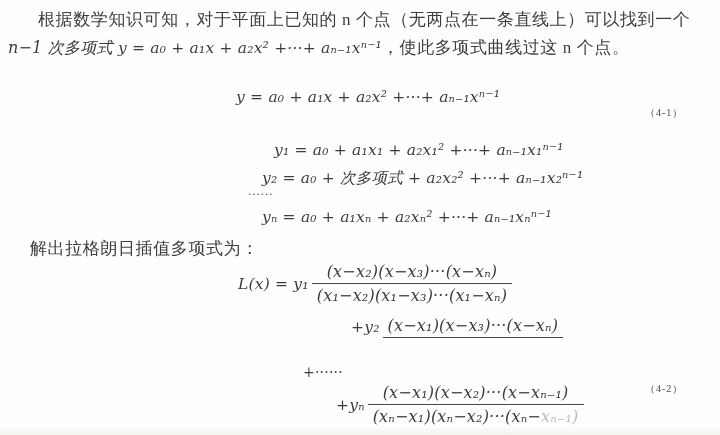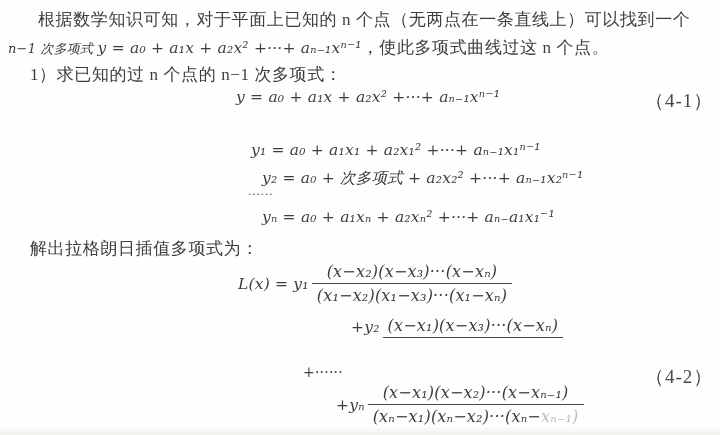--- a/index.html
+++ b/index.html
@@ -8,22 +8,22 @@
     background:#fefefe; color:#3d3d3d;
     font-family:"Liberation Serif", serif;
   }
   .abs { position:absolute; white-space:nowrap; }
   .cn { font-size:17px; letter-spacing:0.6px; }
   .math {
     font-family:"DejaVu Serif", "Liberation Serif", serif;
     font-style:italic; font-size:15.5px; letter-spacing:0.2px;
   }
   .eq-label {
-    font-size:19px; letter-spacing:1px; color:#474747;
-    font-family:"Liberation Serif", serif; font-style:normal;
+    font-size:10px; letter-spacing:1px; color:#474747;
+    font-family:"Liberation Serif", serif; font-style:normal;margin-top:18px;
   }
   .term { display:flex; align-items:center; }
   .term .lead { margin-right:3px;text-align:center; }
   .frac { display:inline-block; text-align:center; vertical-align:middle; }
   .frac .num { display:block; padding:0 5px 2px; border-bottom:1.2px solid #4a4a4a; }
   .frac .den { display:block; padding:2px 5px 0; }
   .frac-small { font-size:16px; }
   .faded { opacity:0.35; filter:blur(0.7px); }
   .scan-fade {
     position:absolute; left:0; bottom:0; width:720px; height:9px;
@@ -32,33 +32,32 @@
   }
 </style>
 </head>
 <body>
 
 <div class="page">
 
   <div class="abs cn" style="left:38px; top:8px;">根据数学知识可知，对于平面上已知的 n 个点（无两点在一条直线上）可以找到一个</div>
 
   <div class="abs" style="left:8px; top:36px;">
-    <span class="cn math" style="font-size:13px;">n−1 次多项式 </span><span class="math">y = a₀ + a₁x + a₂x² +···+ aₙ₋₁xⁿ⁻¹</span><span class="cn">，使此多项式曲线过这 n 个点。</span>
+    <span class="cn math" style="font-size:16px;">n−1 次多项式 </span><span class="math">y = a₀ + a₁x + a₂x² +···+ aₙ₋₁xⁿ⁻¹</span><span class="cn">，使此多项式曲线过这 n 个点。</span>
   </div>
 
-  <div class="abs cn" style="left:30px; top:63px;">1）求已知的过 n 个点的 n−1 次多项式：</div>
 
   <div class="abs math" style="left:236px; top:88px;">y = a₀ + a₁x + a₂x² +···+ aₙ₋₁xⁿ⁻¹</div>
   <div class="abs eq-label" style="left:645px; top:88px;">（4-1）</div>
 
 
-  <div class="abs math" style="left:251px; top:141px;">y₁ = a₀ + a₁x₁ + a₂x₁² +···+ aₙ₋₁x₁ⁿ⁻¹</div>
+  <div class="abs math" style="left:274px; top:141px;">y₁ = a₀ + a₁x₁ + a₂x₁² +···+ aₙ₋₁x₁ⁿ⁻¹</div>
   <div class="abs math" style="left:262px; top:168px;">y₂ = a₀ + 次多项式 + a₂x₂² +···+ aₙ₋₁x₂ⁿ⁻¹</div>
   <div class="abs" style="left:248px; top:183px; font-size:13px; letter-spacing:1px; color:#5a5a5a;">......</div>
-  <div class="abs math" style="left:262px; top:208px;">yₙ = a₀ + a₁xₙ + a₂xₙ² +···+ aₙ₋a₁x₁⁻¹</div>
+  <div class="abs math" style="left:262px; top:208px;">yₙ = a₀ + a₁xₙ + a₂xₙ² +···+ aₙ₋₁xₙⁿ⁻¹</div>
 
   <div class="abs cn" style="left:30px; top:237px;">解出拉格朗日插值多项式为：</div>
 
   <div class="abs math term" style="left:238px; top:262px;">
     <span class="lead">L(x) = y₁</span>
     <span class="frac frac-small">
       <span class="num">(x−x₂)(x−x₃)···(x−xₙ)</span>
       <span class="den">(x₁−x₂)(x₁−x₃)···(x₁−xₙ)</span>
     </span>
   </div>

